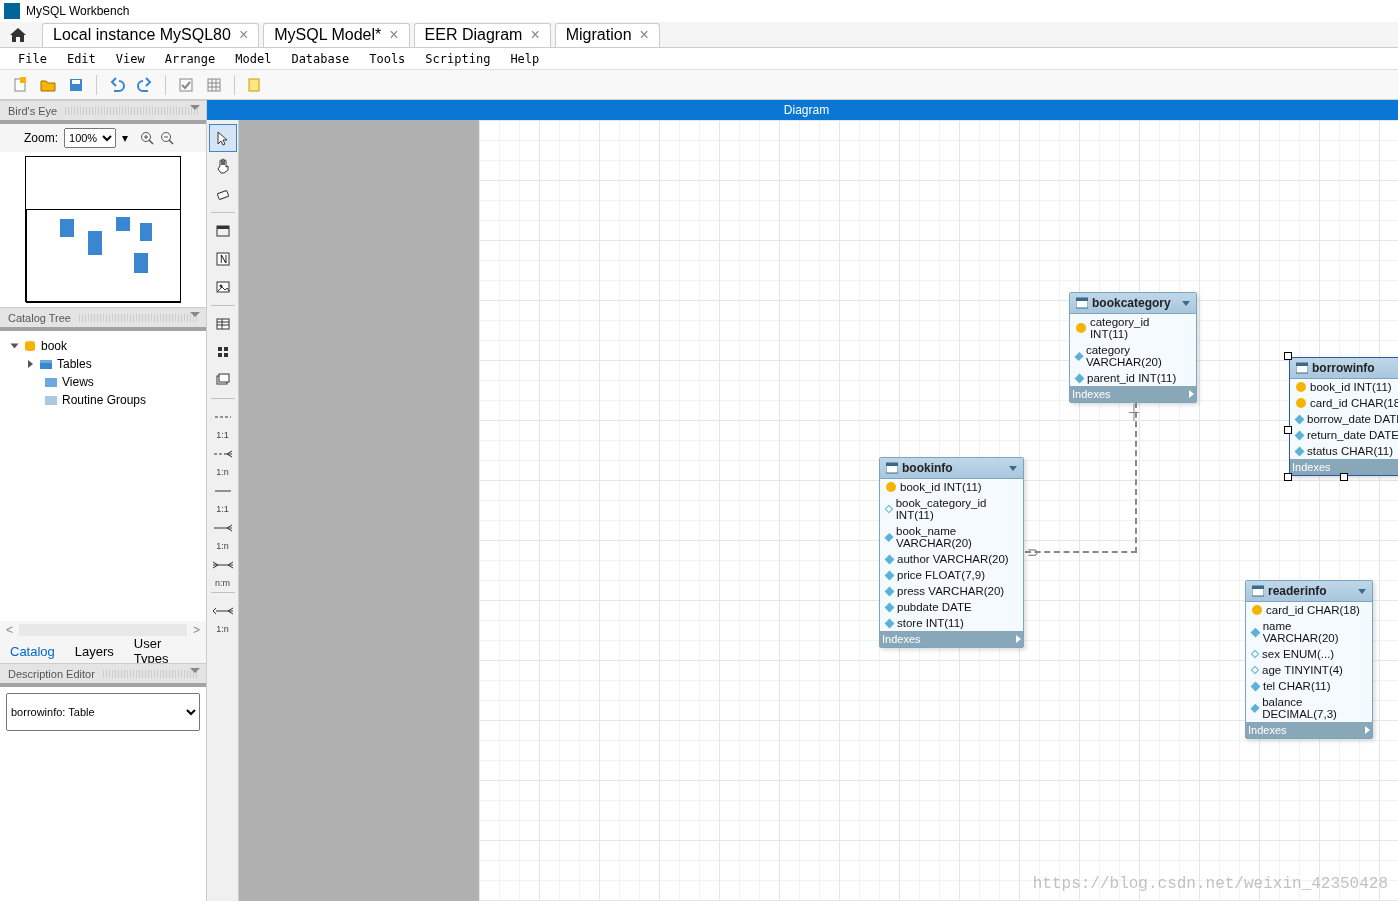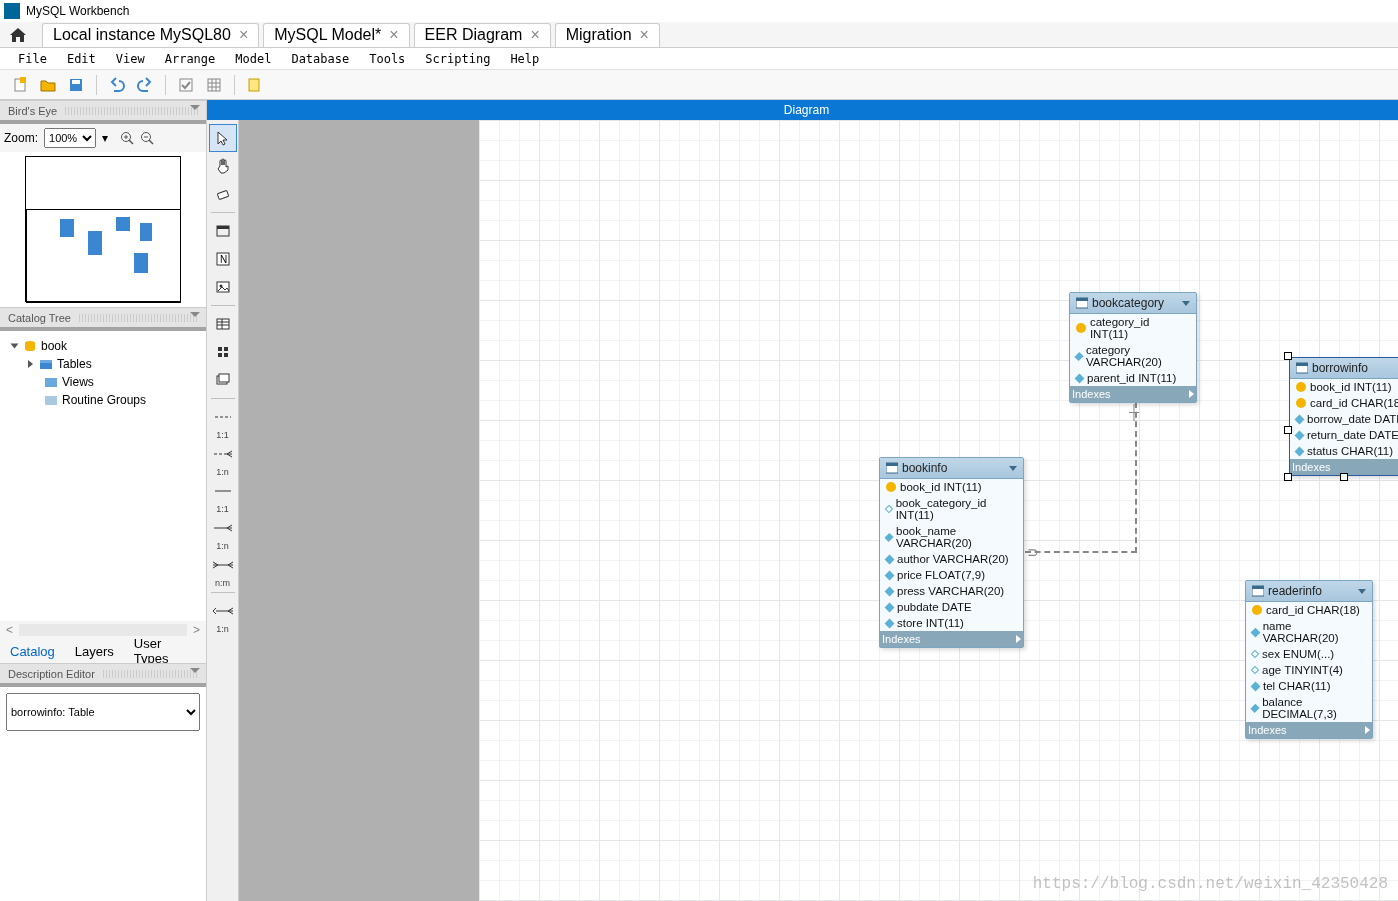--- a/index.html
+++ b/index.html
@@ -21,21 +21,21 @@
   .tbtn { width: 24px; height: 24px; display: flex; align-items: center; justify-content: center; cursor: pointer; }
   .sep { width: 1px; height: 20px; background: #ccc; margin: 0 4px; }
   
   .main { display: flex; height: calc(901px - 22px - 26px - 22px - 30px); }
   
   .sidebar { width: 207px; display: flex; flex-direction: column; background: #f5f5f5; border-right: 1px solid #ccc; }
   .panel-header { height: 24px; background: #e4e4e4; padding-left: 8px; display: flex; align-items: center; font-size: 11px; color: #555; border-top: 1px solid #ccc; border-bottom: 4px solid #a3a3a3; position: relative; }
   .panel-header::after { content: ""; position: absolute; right: 6px; top: 4px; width: 0; height: 0; border-left: 5px solid transparent; border-right: 5px solid transparent; border-top: 5px solid #888; }
   .dots { flex: 1; background: repeating-linear-gradient(90deg,#ccc 0,#ccc 1px,transparent 1px,transparent 3px); height: 8px; margin: 0 8px 0 8px; }
   
-  .zoom-row { height: 28px; display: flex; align-items: center; padding-left: 4px; gap: 6px; }
+  .zoom-row { height: 28px; display: flex; align-items: center; padding-left: 24px; gap: 6px; }
   .zoom-select { height: 20px; width: 52px; font-size: 11px; }
   
   .birdseye { height: 155px; padding: 4px 24px; background: #fff; display:flex; justify-content:center;}
   .birdseye-canvas { width: 156px; height: 146px; border: 1px solid #000; background: #fff; position: relative; }
   .be-viewport { position: absolute; border: 1px solid #000; left: 0; top: 52px; width: 155px; height: 94px; }
   .be-box { position: absolute; background: #3a86d1; }
   
   .tree { height: 290px; overflow: auto; padding: 6px 8px; background: #fff; }
   .tree-item { padding: 2px 0 2px 4px; display: flex; align-items: center; gap: 4px; }
   .tree-child { padding-left: 20px; }
@@ -70,21 +70,21 @@
       linear-gradient(#e4e6ea 1px, transparent 1px),
       linear-gradient(90deg, #e4e6ea 1px, transparent 1px),
       linear-gradient(#f0f2f5 1px, transparent 1px),
       linear-gradient(90deg, #f0f2f5 1px, transparent 1px);
     background-size: 60px 60px, 60px 60px, 20px 20px, 20px 20px;
   }
   
   .table-box { position: absolute; background: #f5faff; border: 1px solid #7ca6c0; border-radius: 2px; box-shadow: 2px 2px 4px rgba(0,0,0,.15); min-width: 126px; }
   .table-box.selected { border-color: #2a5aa0; }
   .sel-handle { position: absolute; width: 8px; height: 8px; background: #fff; border: 1px solid #000; }
-  .table-header { background: linear-gradient(#c0d7e8,#a8c6de); padding: 3px 6px; font-size: 12px; font-weight: normal; color: #222; display: flex; align-items: center; gap: 4px; border-bottom: 1px solid #7ca6c0; }
+  .table-header { background: linear-gradient(#c0d7e8,#a8c6de); padding: 3px 6px; font-size: 12px; font-weight: bold; color: #222; display: flex; align-items: center; gap: 4px; border-bottom: 1px solid #7ca6c0; }
   .table-header .caret-down { margin-left: auto; width: 0; height: 0; border-left: 4px solid transparent; border-right: 4px solid transparent; border-top: 5px solid #3a6a8a; }
   .table-row { padding: 2px 6px; font-size: 11.5px; display: flex; align-items: center; gap: 4px; color: #111; }
   .key-icon { width: 10px; height: 10px; display: inline-block; }
   .pk { background: #f5b400; border-radius: 50%; }
   .col { background: #5bb1d6; transform: rotate(45deg); width: 7px; height: 7px; }
   .col-open { border: 1.5px solid #5bb1d6; background: #fff; transform: rotate(45deg); width: 6px; height: 6px; }
   .indexes-footer { background: #88a8ba; color: #fff; padding: 2px 2px; font-size: 11px; display: flex; align-items: center; justify-content: space-between; }
   .indexes-footer .arrow { width: 0; height: 0; border-top: 4px solid transparent; border-bottom: 4px solid transparent; border-left: 5px solid #fff; }
   
   .watermark { position: absolute; right: 10px; bottom: 8px; color: rgba(120,120,120,0.45); font-size: 16px; font-family: "Courier New", monospace; }

